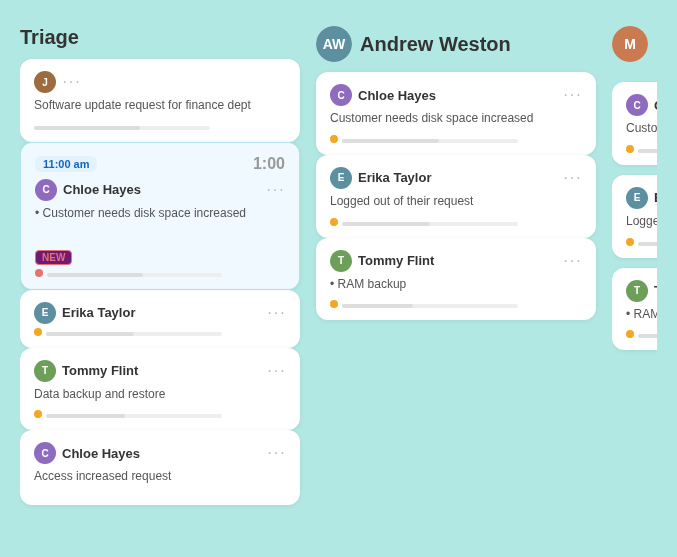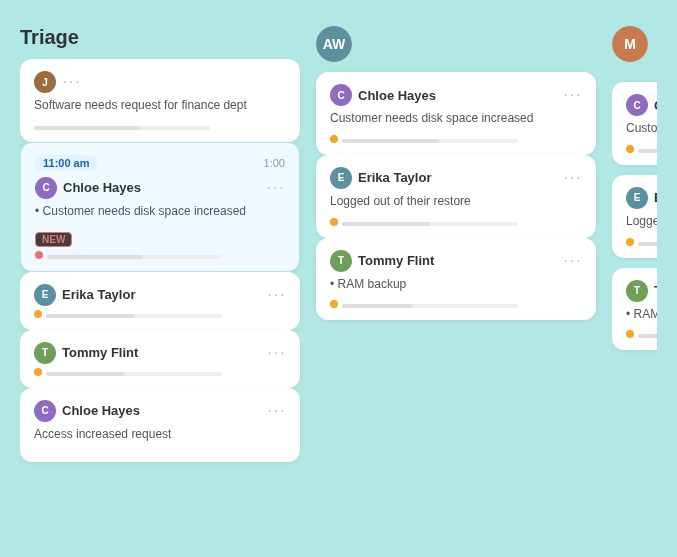--- a/index.html
+++ b/index.html
@@ -123,48 +123,48 @@
       border-radius: 4px;
       width: 70%;
       margin-top: 4px;
     }
     .progress-bar {
       height: 4px;
       border-radius: 4px;
     }
     .tag-new {
       display: inline-block;
-      background: #404040;
+      background: #701a75;
       border: 1.5px solid #e57373;
       color: #e57373;
       font-size: 10px;
       font-weight: 700;
       border-radius: 4px;
       padding: 1px 6px;
-      margin-top: 4px;
+      margin-top: 20px;
     }
     .time-row {
       display: flex;
       justify-content: space-between;
       align-items: center;
       margin-bottom: 6px;
     }
     .time-badge {
       background: #e3f2fd;
       color: #1565c0;
       font-size: 11px;
       font-weight: 600;
       border-radius: 6px;
       padding: 2px 8px;
       text-align: right;
     }
     .duration-badge {
-      font-size: 11px;
+      font-size: 16px;
       color: #999;
-      font-weight: 400;
+      font-weight: 700;
     }
     .column-partial {
       flex: 0 0 200px;
       display: flex;
       flex-direction: column;
       gap: 10px;
       overflow: hidden;
     }
     .card-footer-bar {
       display: flex;
@@ -186,21 +186,21 @@
 
 <div class="column">
       <div class="column-header">
         <span class="column-title">Triage</span>
       </div>
       <div class="card">
         <div class="card-user-row">
           <div class="user-avatar-sm" style="background: rgb(156, 107, 63);">J</div>
           <span class="dots-icon">···</span>
         </div>
-        <div class="card-desc">Software needs request for finance dept</div>
+        <div class="card-desc">Software update request for finance dept</div>
         <div class="card-footer-bar">
           <div class="progress-bar-container">
             <div class="progress-bar" style="width: 60%; background: rgb(221, 221, 221);"></div>
           </div>
         </div>
       </div>
       <div class="card active-drag"><div class="time-row">
           <span class="time-badge">11:00 am</span>
           <span class="duration-badge">1:00</span>
         </div><div class="card-user-row">
@@ -225,20 +225,21 @@
             <div class="progress-bar" style="width: 50%; background: rgb(221, 221, 221);"></div>
           </div>
         </div>
       </div>
       <div class="card">
         <div class="card-user-row">
           <div class="user-avatar-sm" style="background: rgb(109, 158, 90);">T</div>
           <span class="user-name">Tommy Flint</span>
           <span class="dots-icon">···</span>
         </div>
+        <div class="card-desc">Data backup and restore</div>
         <div class="card-footer-bar">
           <div class="color-dot" style="background: rgb(245, 166, 35);"></div>
           <div class="progress-bar-container">
             <div class="progress-bar" style="width: 45%; background: rgb(221, 221, 221);"></div>
           </div>
         </div>
       </div>
       <div class="card">
         <div class="card-user-row">
           <div class="user-avatar-sm" style="background: rgb(142, 107, 191);">C</div>
@@ -246,20 +247,21 @@
           <span class="dots-icon">···</span>
         </div>
         <div class="card-desc">Access increased request</div>
       </div>
     </div>
     <div class="column">
       <div class="column-header">
         <div class="avatar">
           <div class="avatar-circle" style="background: rgb(92, 143, 160);">AW</div>
         </div>
+        <span class="column-title">Andrew Weston</span>
       </div>
       <div class="card">
         <div class="card-user-row">
           <div class="user-avatar-sm" style="background: rgb(142, 107, 191);">C</div>
           <span class="user-name">Chloe Hayes</span>
           <span class="dots-icon">···</span>
         </div>
         <div class="card-desc">Customer needs disk space increased</div>
         <div class="card-footer-bar">
           <div class="color-dot" style="background: rgb(245, 166, 35);"></div>
@@ -267,21 +269,21 @@
             <div class="progress-bar" style="width: 55%; background: rgb(221, 221, 221);"></div>
           </div>
         </div>
       </div>
       <div class="card">
         <div class="card-user-row">
           <div class="user-avatar-sm" style="background: rgb(92, 143, 160);">E</div>
           <span class="user-name">Erika Taylor</span>
           <span class="dots-icon">···</span>
         </div>
-        <div class="card-desc">Logged out of their restore</div>
+        <div class="card-desc">Logged out of their request</div>
         <div class="card-footer-bar">
           <div class="color-dot" style="background: rgb(245, 166, 35);"></div>
           <div class="progress-bar-container">
             <div class="progress-bar" style="width: 50%; background: rgb(221, 221, 221);"></div>
           </div>
         </div>
       </div>
       <div class="card">
         <div class="card-user-row">
           <div class="user-avatar-sm" style="background: rgb(109, 158, 90);">T</div>

